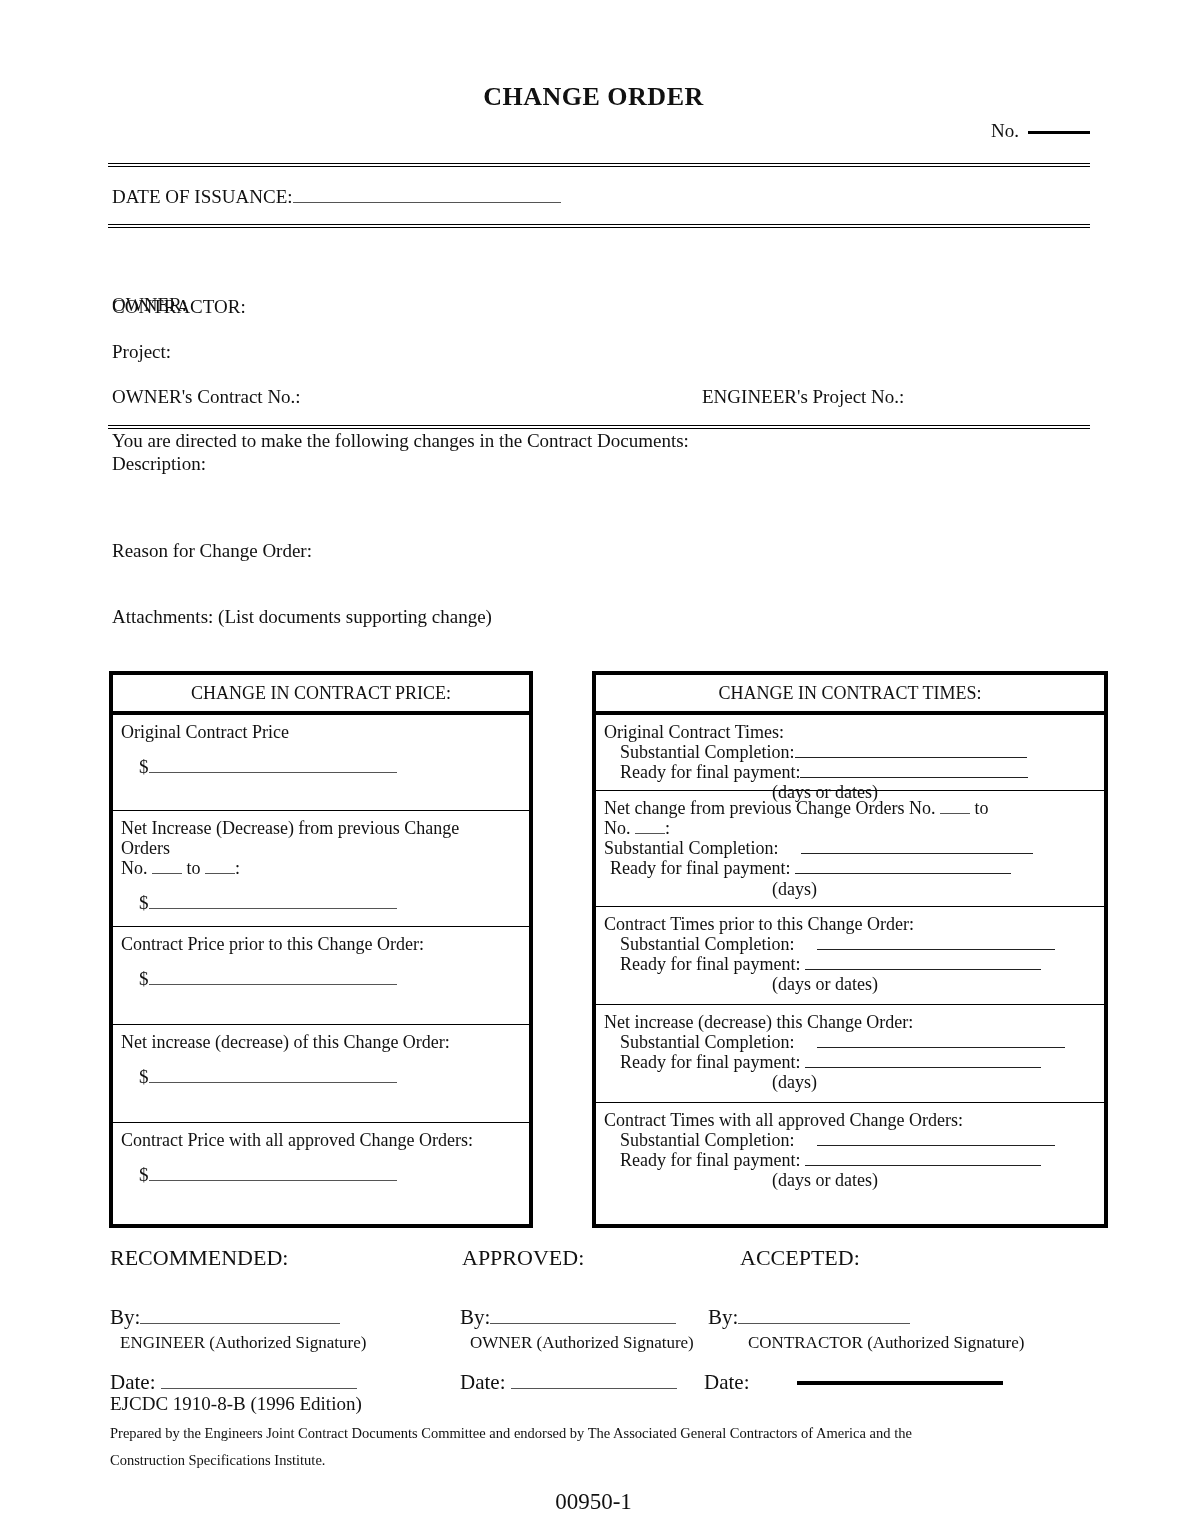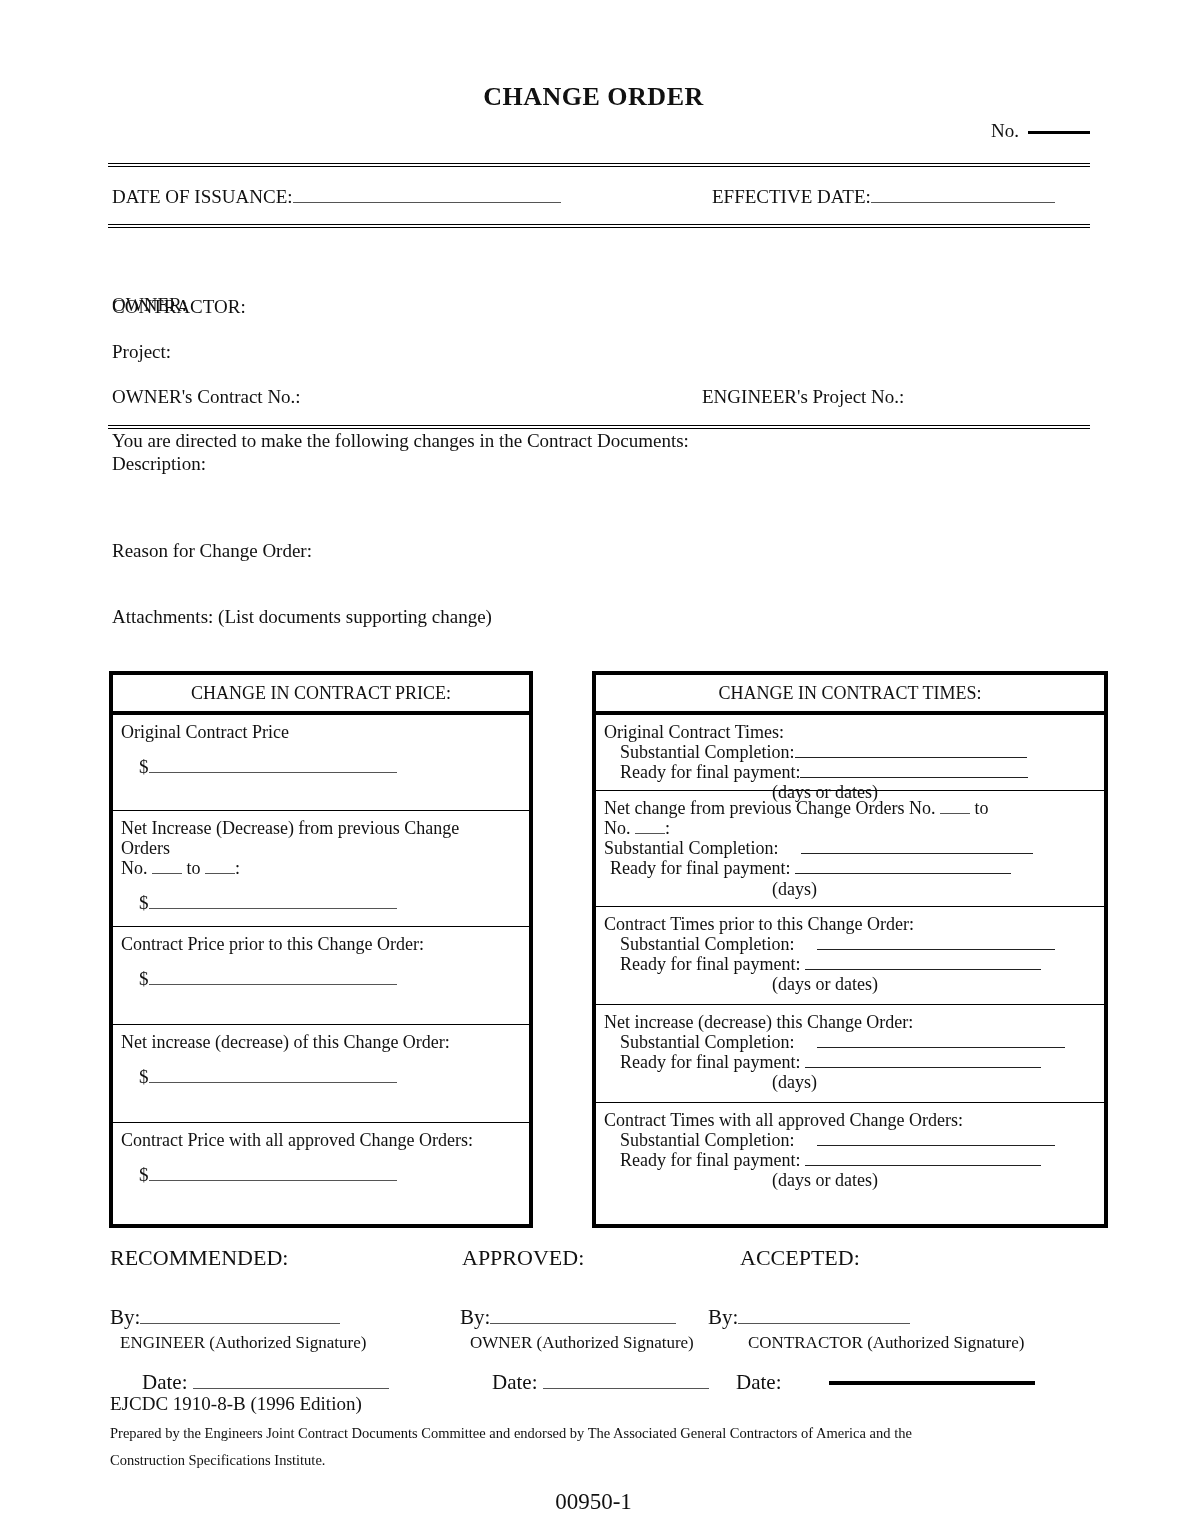--- a/index.html
+++ b/index.html
@@ -164,21 +164,21 @@
   #by-contractor { left: 708px; }
   #by-engineer .fill   { width: 200px; }
   #by-owner .fill      { width: 186px; }
   #by-contractor .fill { width: 172px; }
 
   .cap-line { position: absolute; top: 1333px; font-size: 17px; white-space: nowrap; }
   #cap-engineer   { left: 120px; }
   #cap-owner      { left: 470px; }
   #cap-contractor { left: 748px; }
 
-  .date-line { position: absolute; top: 1370px; font-size: 21px; white-space: nowrap; margin-left: 32px; }
+  .date-line { position: absolute; top: 1370px; font-size: 21px; white-space: nowrap; }
   #date-engineer   { left: 110px; }
   #date-owner      { left: 460px; }
   #date-contractor { left: 704px; }
   #date-engineer .fill { width: 196px; }
   #date-owner .fill    { width: 166px; }
   .thick-rule {
     display: inline-block;
     width: 206px;
     height: 0;
     border-bottom: 4px solid #000;
@@ -219,23 +219,20 @@
 
   <div class="no-row">
     <span class="no-label">No.</span>
     <span class="no-rule"></span>
   </div>
 
   <div class="dbl-rule" id="rule-top"></div>
 
   <div class="line date-issuance">
     <span>DATE OF ISSUANCE:</span><span class="fill fill-issuance"></span>
-  </div>
-  <div class="line effective-date">
-    <span>EFFECTIVE DATE:</span><span class="fill fill-effective"></span>
   </div>
 
   <div class="dbl-rule" id="rule-second"></div>
 
   <div class="line owner">OWNER:</div>
   <div class="line contractor">CONTRACTOR:</div>
   <div class="line project">Project:</div>
   <div class="line owner-cno">OWNER's Contract No.:</div>
   <div class="line eng-pno">ENGINEER's Project No.:</div>
 

